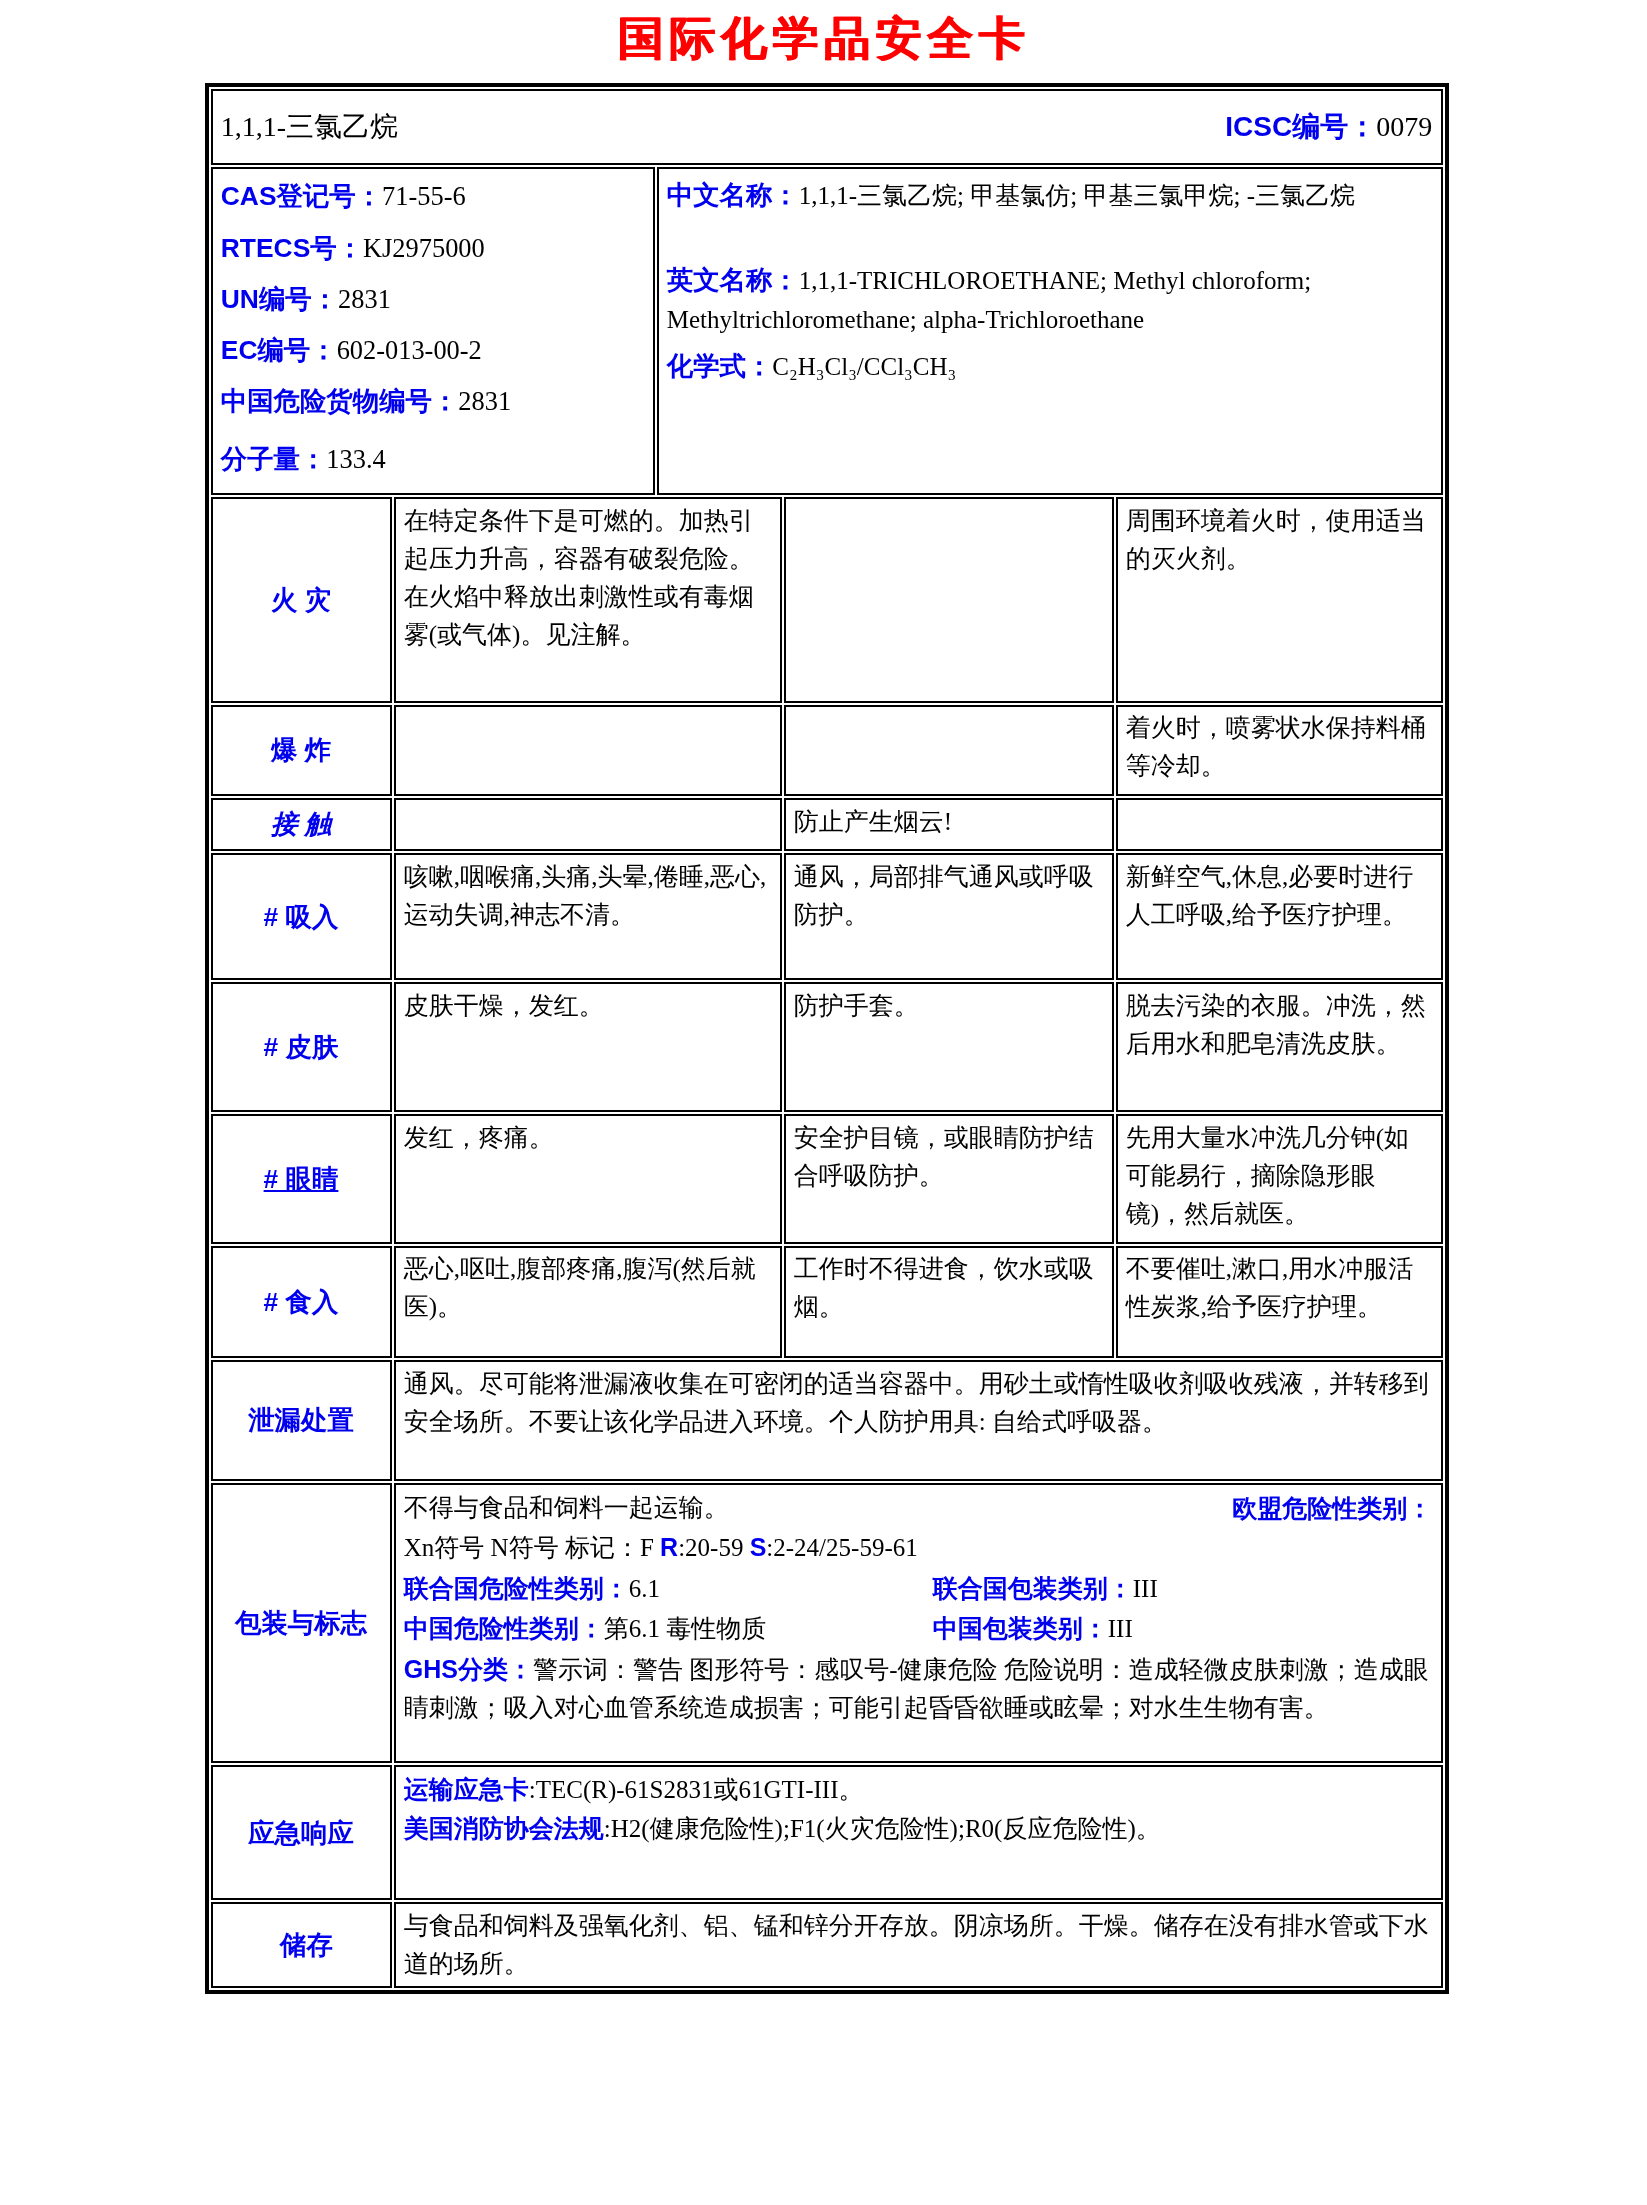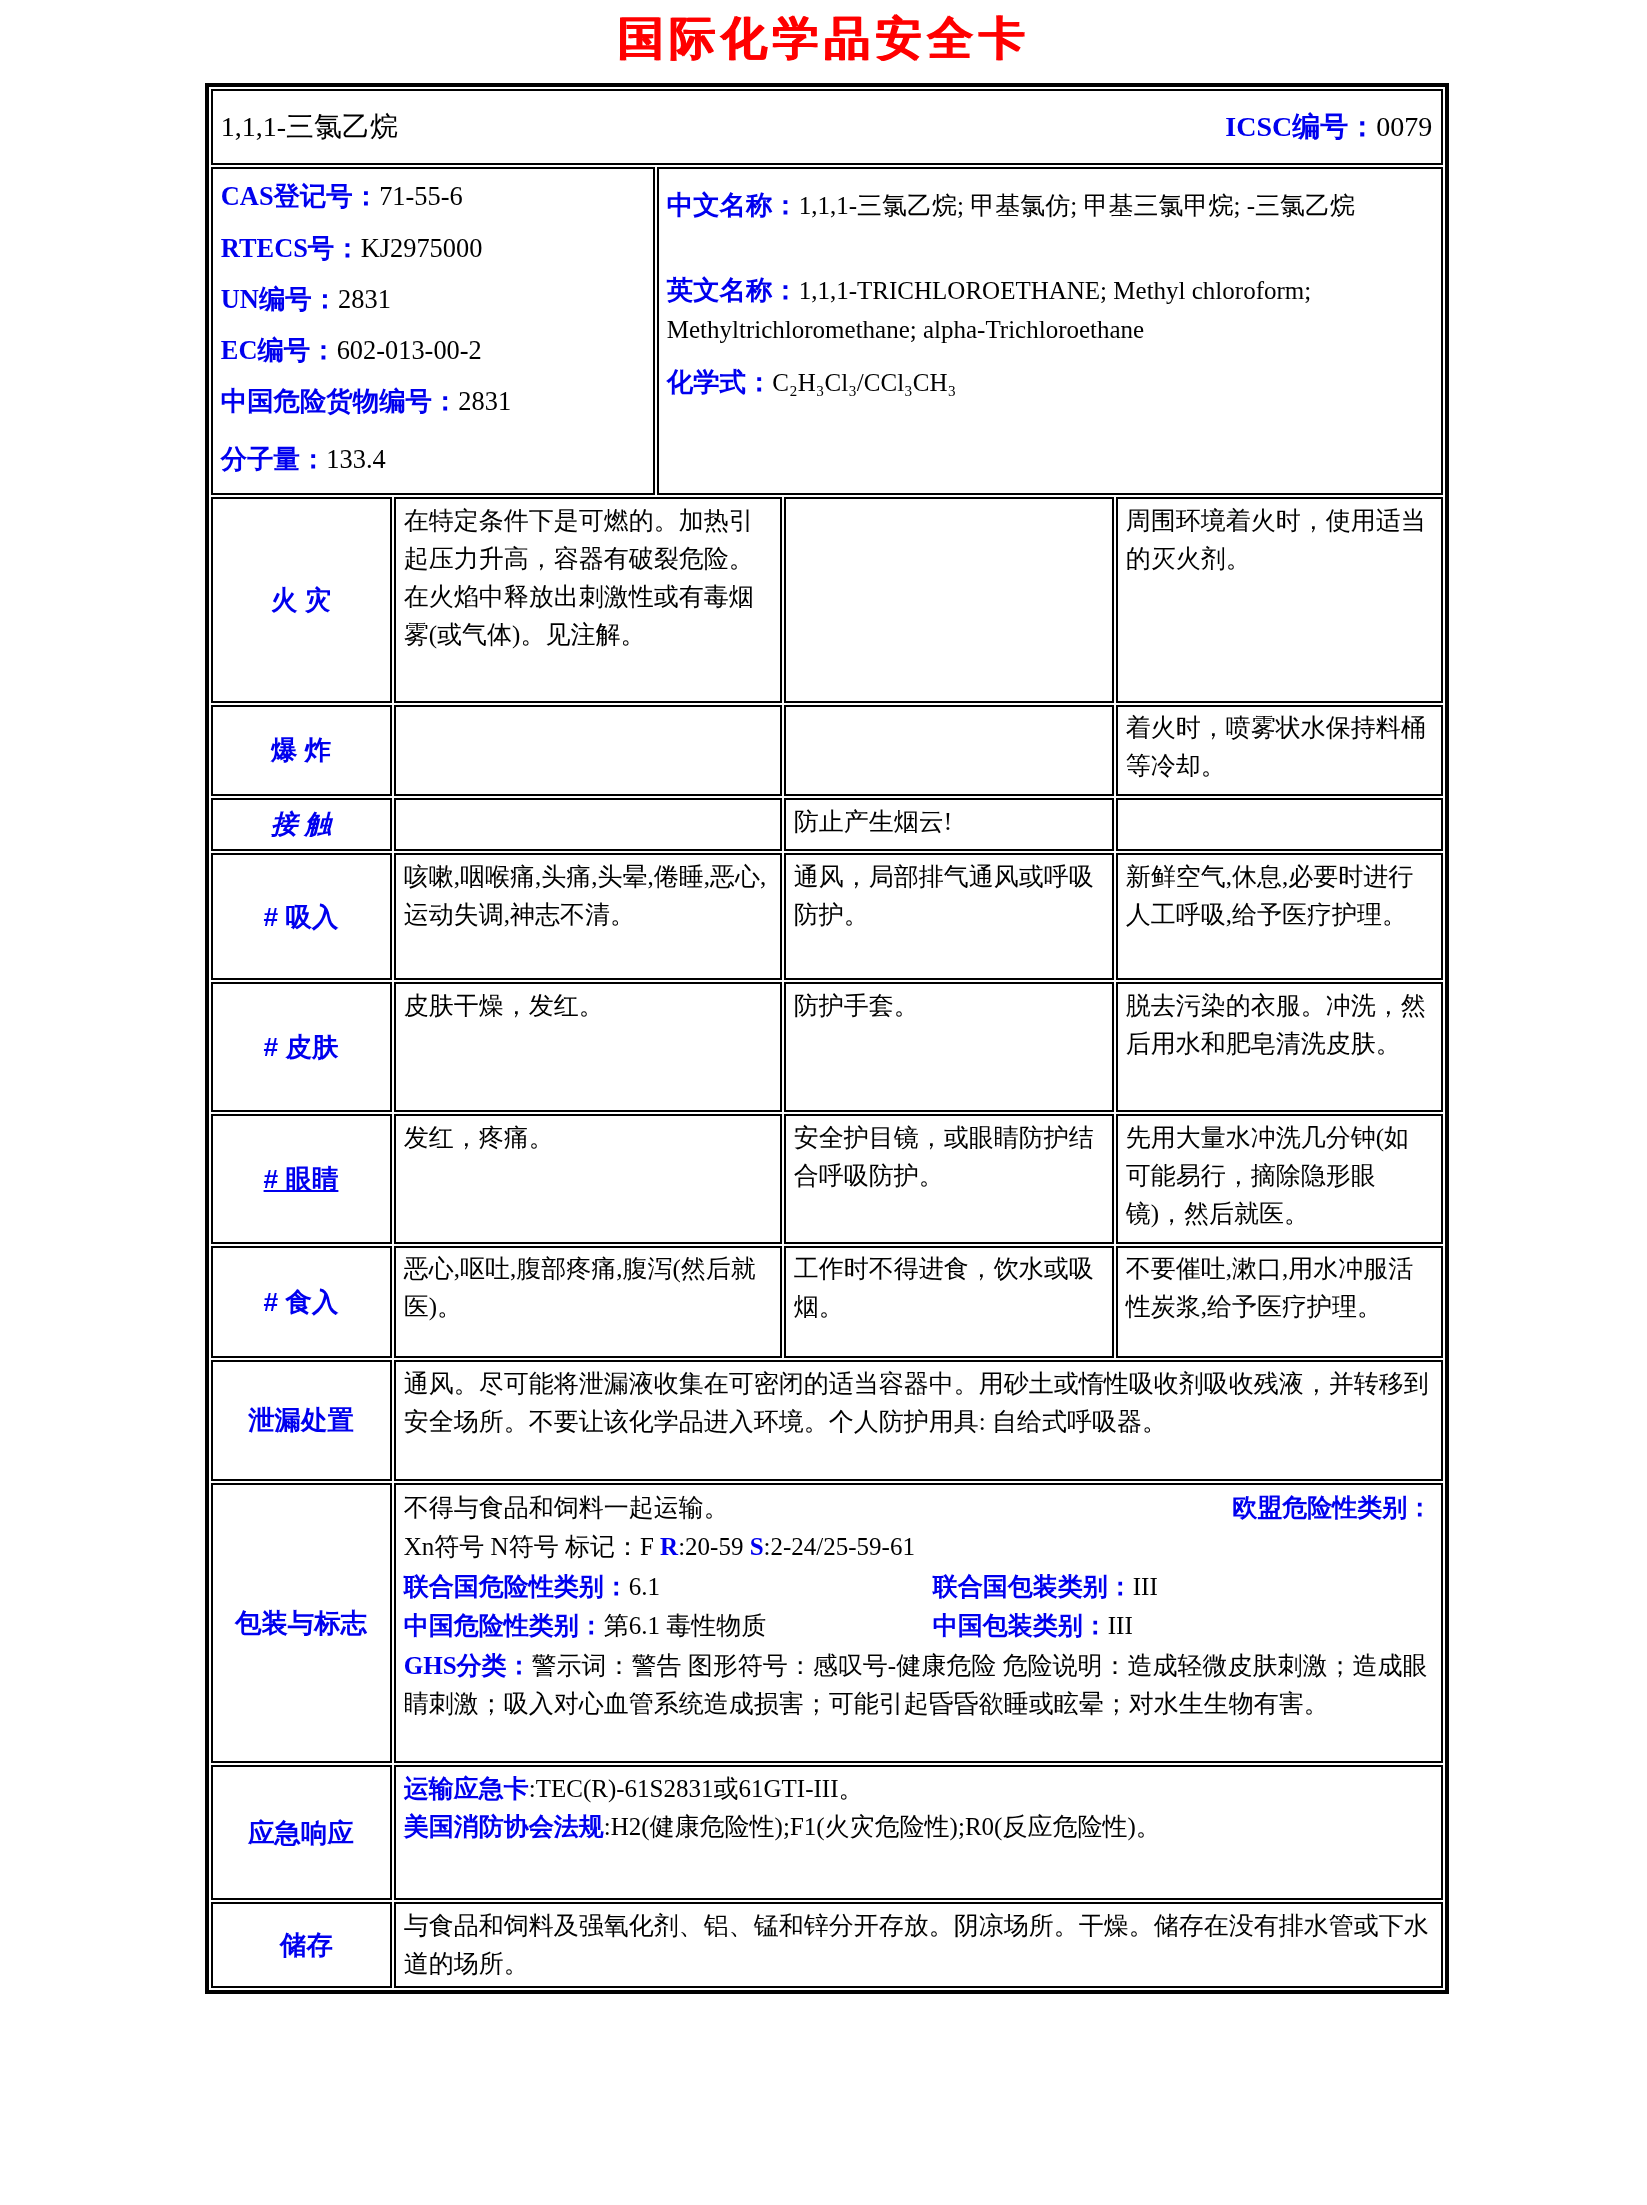--- a/index.html
+++ b/index.html
@@ -36,21 +36,21 @@
     border:2.1px solid #000;
     vertical-align:top;
     padding:2.8px 8.3px;
     font-size:25px;
     line-height:1.52;
     overflow:hidden;
     word-break:break-word;
   }
   .lbl{
     color:#0000ee;
-    font-family:Liberation Serif, serif;
+    font-family:Liberation Sans, sans-serif;
     font-weight:bold;
   }
   td.rowlabel{
     vertical-align:middle;
     text-align:center;
     color:#0000ee;
     font-family:"Liberation Sans","DejaVu Sans",sans-serif;
     font-weight:bold;
     font-size:26.4px;
     padding:2.8px 4.2px;
@@ -68,21 +68,21 @@
     display:flex;
     justify-content:space-between;
     align-items:baseline;
     text-align:right;
   }
   .titlebar .chemname{font-size:28px;}
   .titlebar .icsc-no{font-size:28px;}
   .ids-line{margin:4.2px 0 11px;}
   .ids-line .lbl{font-size:26.4px;}
   .ids-line .val{font-size:26.4px;}
-  .names p{margin:13px 0 7px;}
+  .names p{margin:3px 0 7px;}
   .names .cn-block{margin-bottom:45px;}
   .names .lbl{font-size:26.4px;}
   .pack-line{margin:1.4px 0;}
   .pack-line1{display:flex;justify-content:space-between;}
   .seg-wide{display:inline-block;min-width:529px;}
 </style>
 </head>
 <body>
 
 <div class="page-title">国际化学品安全卡</div>

